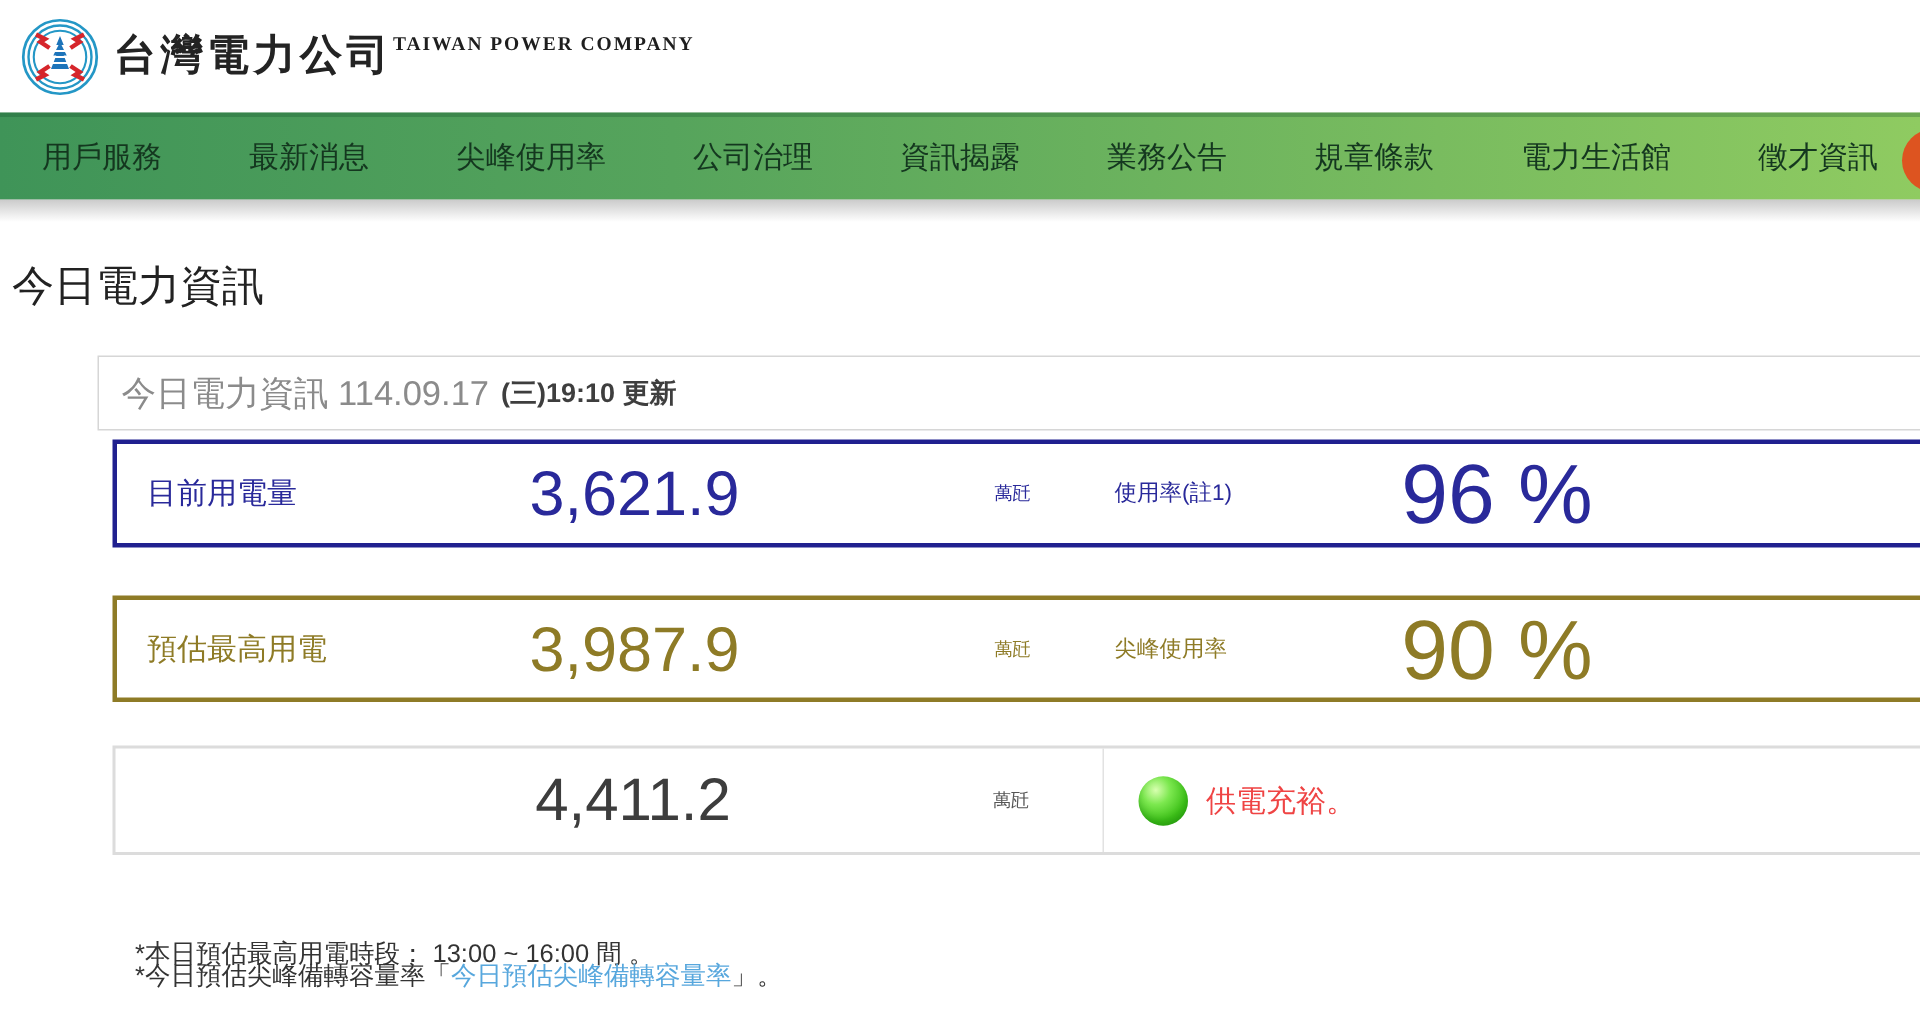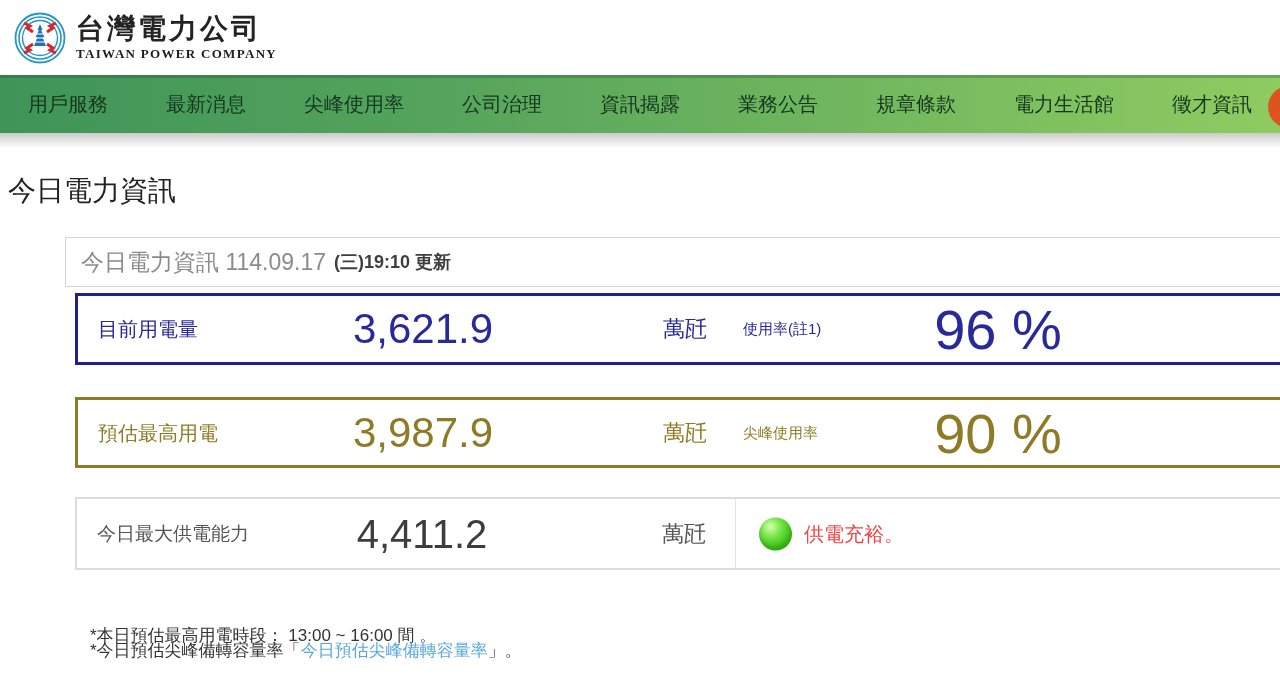--- a/index.html
+++ b/index.html
@@ -8,21 +8,21 @@
     position:relative; overflow:hidden; background:#ffffff;
     font-family:"Liberation Sans", sans-serif;
   }
 
   
   .site-header {
     position:absolute; top:0; left:0; width:100%; height:75px;
     background:#ffffff; display:flex; align-items:center; padding-left:14px;
   }
   .logo { display:flex; align-items:center; gap:10px; cursor:pointer; }
-  .logo-text { display:flex; flex-direction:column; justify-content:center; }
+  .logo-text { display:flex; flex-direction:row; justify-content:center; }
   .logo-title {
     font-family:"DejaVu Serif", serif; font-weight:700; font-size:28px;
     color:#232323; letter-spacing:3px; line-height:1.15;
   }
   .logo-sub {
     font-family:"Liberation Serif", serif; font-weight:700; font-size:13px;
     color:#1e1e1e; letter-spacing:1.3px;
   }
 
   
@@ -66,21 +66,21 @@
 
   
   .row-box { position:absolute; left:75px; width:1235px; background:#ffffff; }
   .box-blue { top:293px; height:72px; border:3px solid #20208f; color:#29299a; }
   .box-gold { top:397px; height:71px; border:3px solid #8e7b26; color:#8e7b26; }
   .box-gray { top:497px; height:73px; border:2px solid #dcdcdc; color:#4a4a4a; }
 
   .row-box span { position:absolute; top:50%; transform:translateY(-50%); white-space:nowrap; }
   .lbl  { left:20px;  font-size:20px; }
   .val  { left:205px; width:280px; text-align:center; font-size:42px; }
-  .unit { left:585px; font-size:22px; }
+  .unit { left:585px; font-size:12px; }
   .lbl2 { left:665px; font-size:15px; }
   .val2 { left:805px; width:230px; text-align:center; font-size:56px; }
 
   .box-gray .lbl  { color:#555555; font-size:19px; }
   .box-gray .val  { color:#3d3d3d; font-size:40px; }
   .box-gray .unit { color:#555555; }
   .divider {
     position:absolute; left:658px; top:0; height:100%; width:1px; background:#e2e2e2;
   }
   .status-light {
@@ -154,21 +154,20 @@
 
 <section class="row-box box-gold">
   <span class="lbl">預估最高用電</span>
   <span class="val">3,987.9</span>
   <span class="unit">萬瓩</span>
   <span class="lbl2">尖峰使用率</span>
   <span class="val2">90 %</span>
 </section>
 
 <section class="row-box box-gray">
-  <span class="lbl">今日最大供電能力</span>
   <span class="val">4,411.2</span>
   <span class="unit">萬瓩</span>
   <div class="divider"></div>
   <span class="status-light"></span>
   <span class="status-text">供電充裕。</span>
 </section>
 
 <p class="footnote fn1">*本日預估最高用電時段： 13:00 ~ 16:00 間 。</p>
 <p class="footnote fn2"><span>*今日預估尖峰備轉容量率「</span><a class="footnote-link">今日預估尖峰備轉容量率</a><span>」。</span></p>
 

